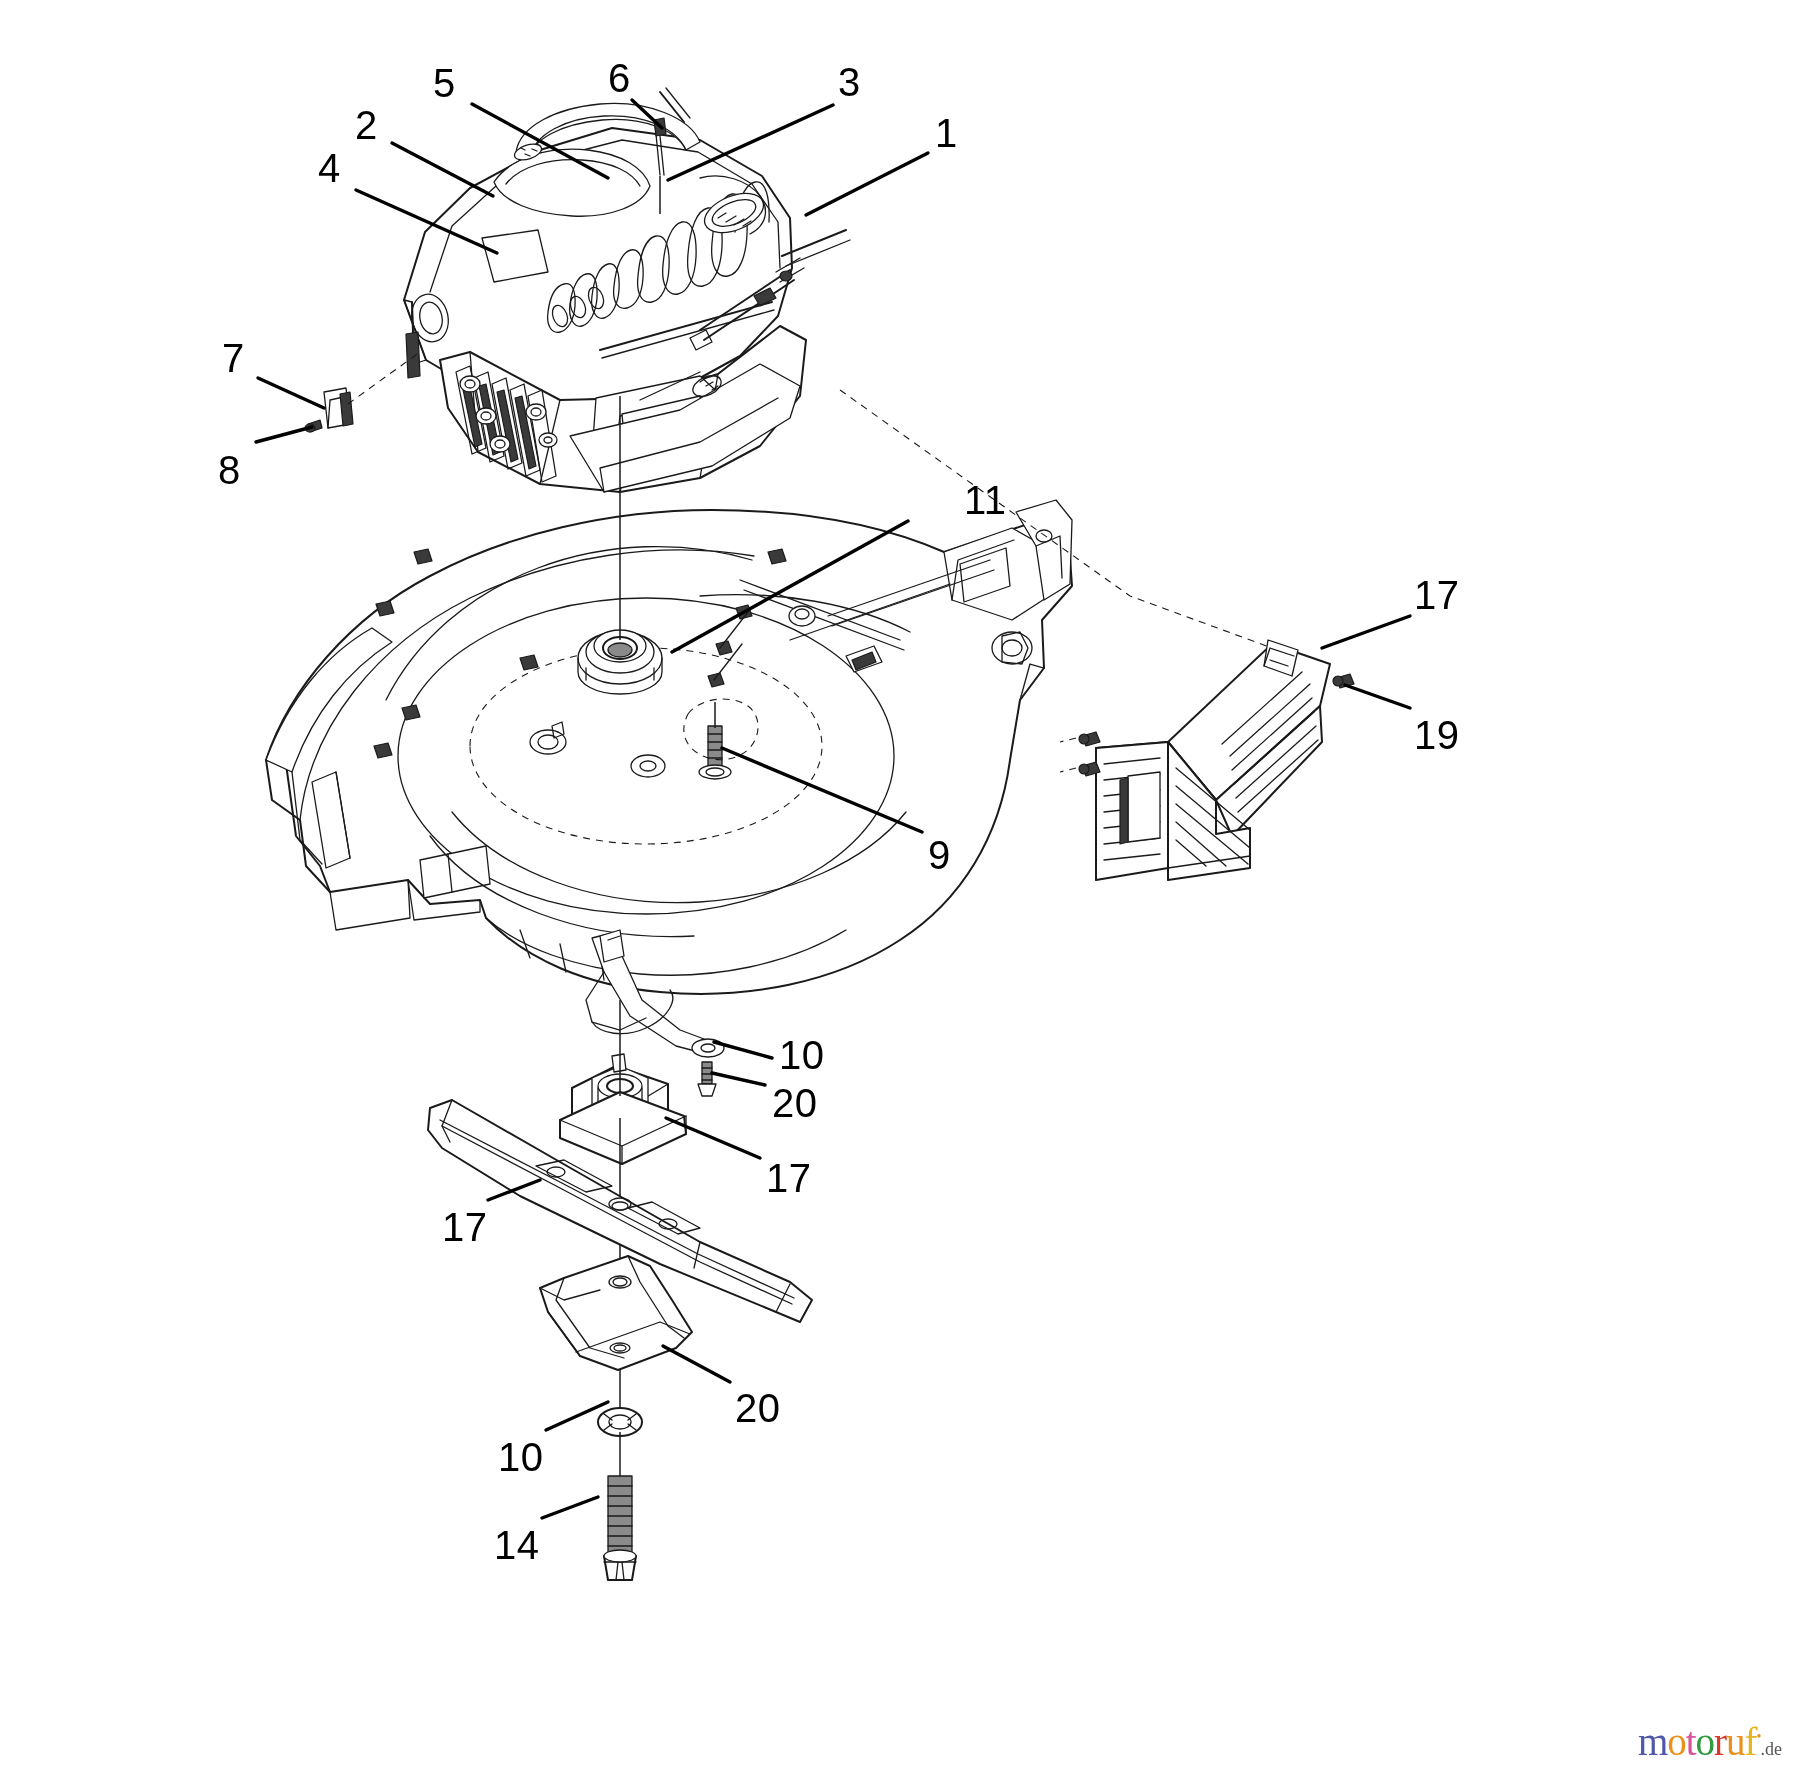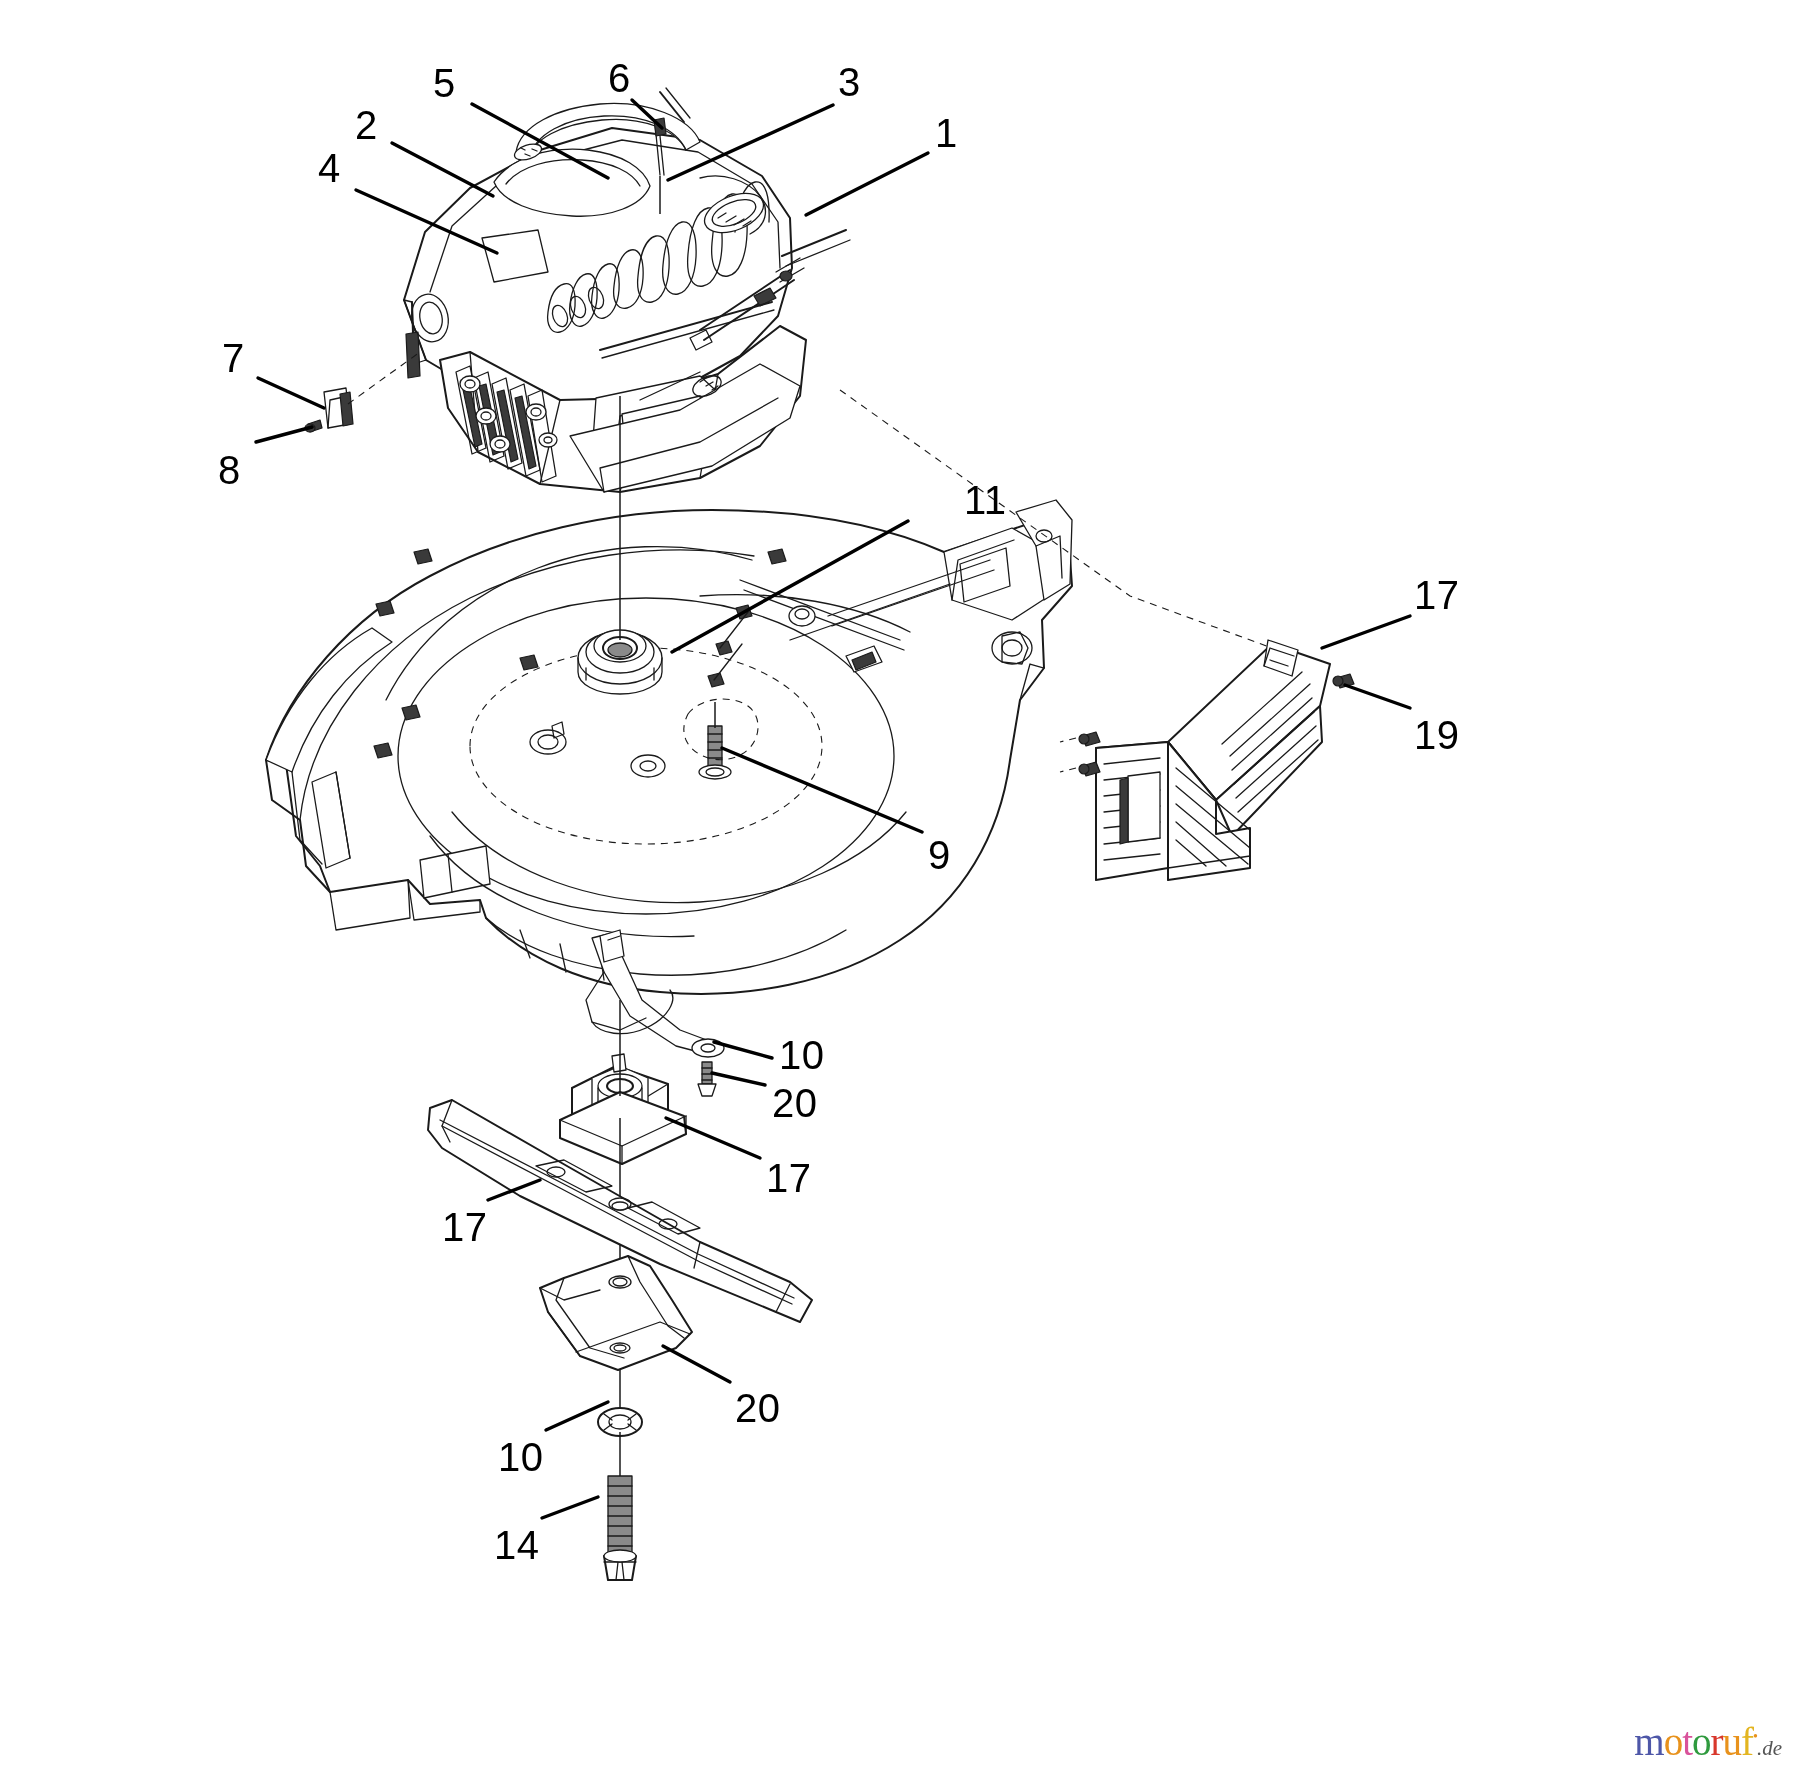--- a/index.html
+++ b/index.html
@@ -6,21 +6,21 @@
   body{width:1800px;height:1778px;position:relative;overflow:hidden;
        font-family:"Liberation Sans", sans-serif;}
   #stage{position:absolute;left:0;top:0;width:1800px;height:1778px;}
   #stage svg{position:absolute;left:0;top:0;}
   .callout{position:absolute;font-family:"Liberation Sans", sans-serif;
            font-size:40px;font-weight:400;color:#000;line-height:1;
            letter-spacing:0.5px;white-space:nowrap;}
   #watermark{position:absolute;right:18px;bottom:14px;
              font-family:"Liberation Serif", serif;font-size:39px;
              letter-spacing:-1px;white-space:nowrap;}
-  #watermark .w-suffix{font-size:21px;color:#555;letter-spacing:0;font-style:italic;}
+  #watermark .w-suffix{font-size:18px;color:#555;letter-spacing:0;}
   #watermark .dotacc{font-size:14px;vertical-align:super;}
 </style>
 </head>
 <body>
 
 <div id="stage">
 
   <svg width="1800" height="1778" viewBox="0 0 1800 1778">
     <defs>
       <style>

